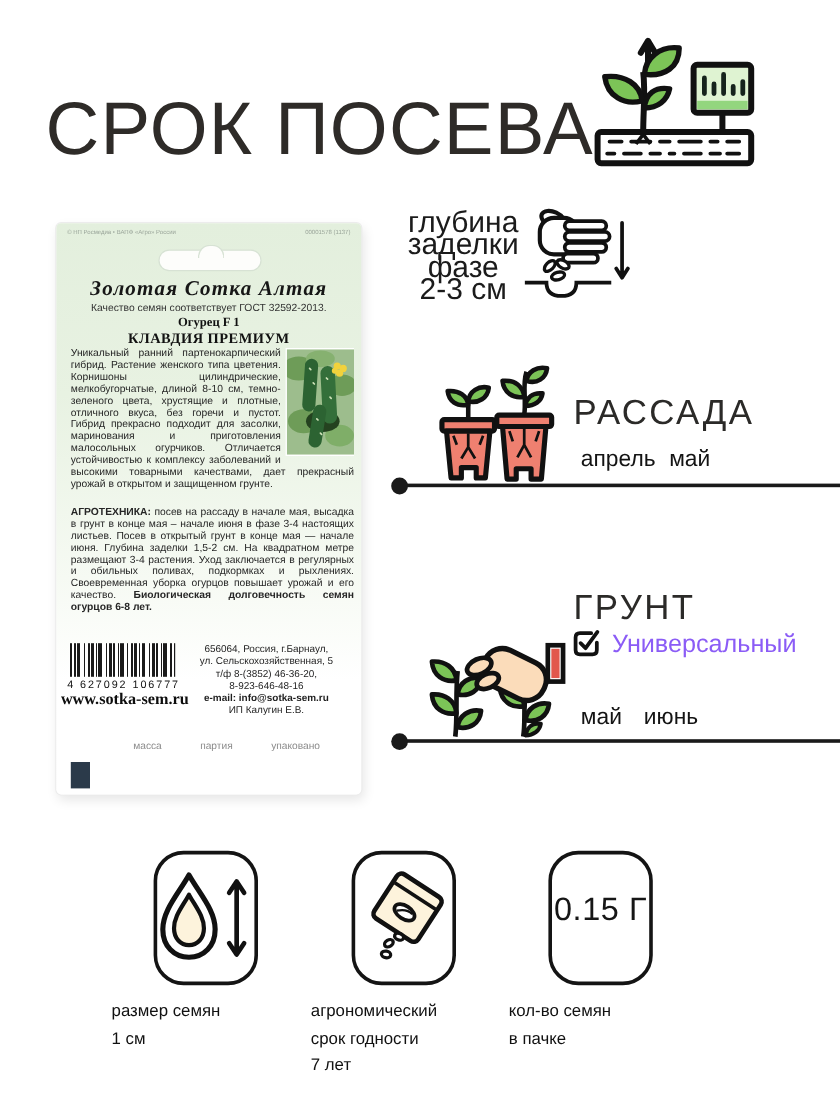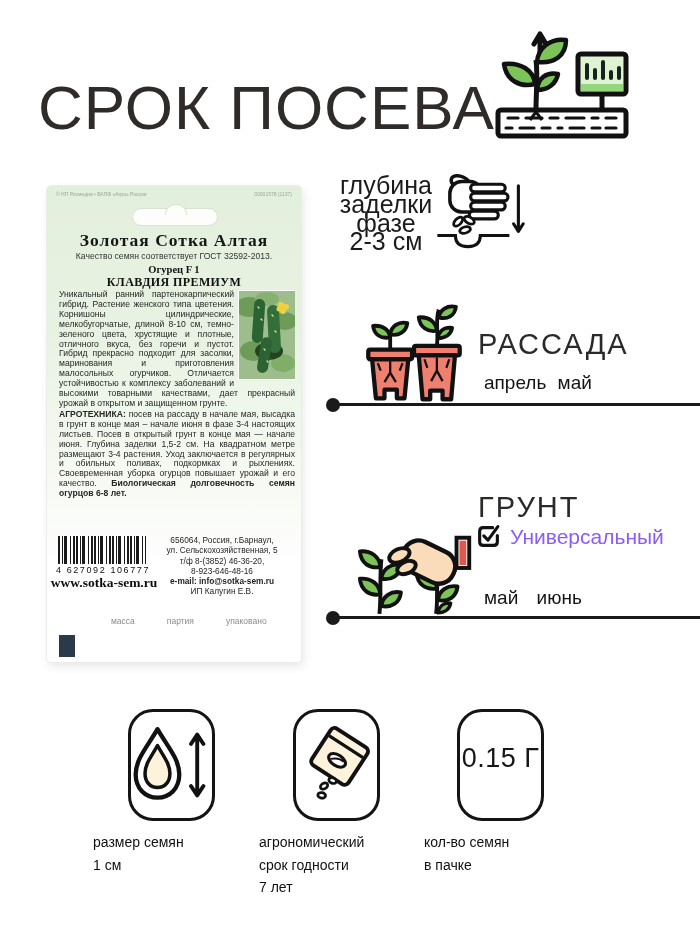--- a/index.html
+++ b/index.html
@@ -13,30 +13,30 @@
   
   .packet{left:47px;top:186px;width:254px;height:476px;border-radius:4px;
           background:linear-gradient(180deg,#e3efdd 0%,#e8f2e2 30%,#f6faf3 62%,#ffffff 80%);
           box-shadow:0 0 0 1px #ececec,2px 4px 10px rgba(0,0,0,.10);}
   .pk-meta{top:5px;left:0;width:100%;display:flex;justify-content:space-between;
            padding:0 9px;box-sizing:border-box;font-size:5px;color:#9aa59a;}
   .euro-slot{top:22px;left:85px;width:84px;height:16px;background:#fdfdfb;border:1px solid #d7e2d4;border-radius:9px;}
   .euro-slot::after{content:"";position:absolute;left:32px;top:-5px;width:20px;height:10px;
            background:#fdfdfb;border:1px solid #d7e2d4;border-radius:10px 10px 0 0;border-bottom:none;}
   .pk-brand{top:44px;left:0;width:100%;text-align:center;font-family:"Liberation Serif",serif;
-            font-weight:700;font-size:17.5px;color:#161616;letter-spacing:1px;white-space:nowrap;}
+            font-style:italic;font-weight:700;font-size:17.5px;color:#161616;letter-spacing:1px;white-space:nowrap;}
   .pk-gost{top:65px;left:0;width:100%;text-align:center;font-size:8.6px;color:#333;}
   .pk-product{top:78px;left:0;width:100%;text-align:center;font-family:"Liberation Serif",serif;
               font-weight:700;font-size:10.5px;color:#111;}
   .pk-variety{top:89px;left:0;width:100%;text-align:center;font-family:"Liberation Serif",serif;
               font-weight:700;font-size:12px;color:#111;letter-spacing:.4px;}
   .pk-body{top:104px;left:12px;width:236px;max-height:240px;overflow:hidden;
            font-size:8.6px;line-height:9.9px;text-align:justify;color:#262626;}
   .pk-photo{float:right;width:56px;height:88px;margin:1px 0 2px 5px;outline:1px solid #fff;}
-  .pk-agro{margin-top:1px;}
+  .pk-agro{margin-top:13px;}
   .b{font-weight:700;}
   .pk-bottom{top:348px;left:0;width:100%;height:92px;}
   .barcode{position:absolute;left:11px;top:2px;width:88px;height:28px;
      background:repeating-linear-gradient(90deg,#1a1a1a 0 2px,#fff 2px 4px,#1a1a1a 4px 5px,#fff 5px 6px,#1a1a1a 6px 9px,#fff 9px 12px,#1a1a1a 12px 13px,#fff 13px 15px,#1a1a1a 15px 17px,#fff 17px 18px);}
   .barcode-num{position:absolute;left:4px;top:31px;width:104px;text-align:center;font-size:9px;letter-spacing:1.6px;color:#111;white-space:nowrap;}
   .pk-site{position:absolute;left:0px;top:41px;width:114px;text-align:center;font-family:"Liberation Serif",serif;
            font-weight:700;font-size:13.5px;color:#0d0d0d;}
   .pk-address{position:absolute;left:110px;top:1px;width:130px;text-align:center;
               font-family:Liberation Sans, sans-serif;font-size:8.3px;line-height:10.3px;color:#1e1e1e;}
   .pk-address .em{font-weight:700;}

